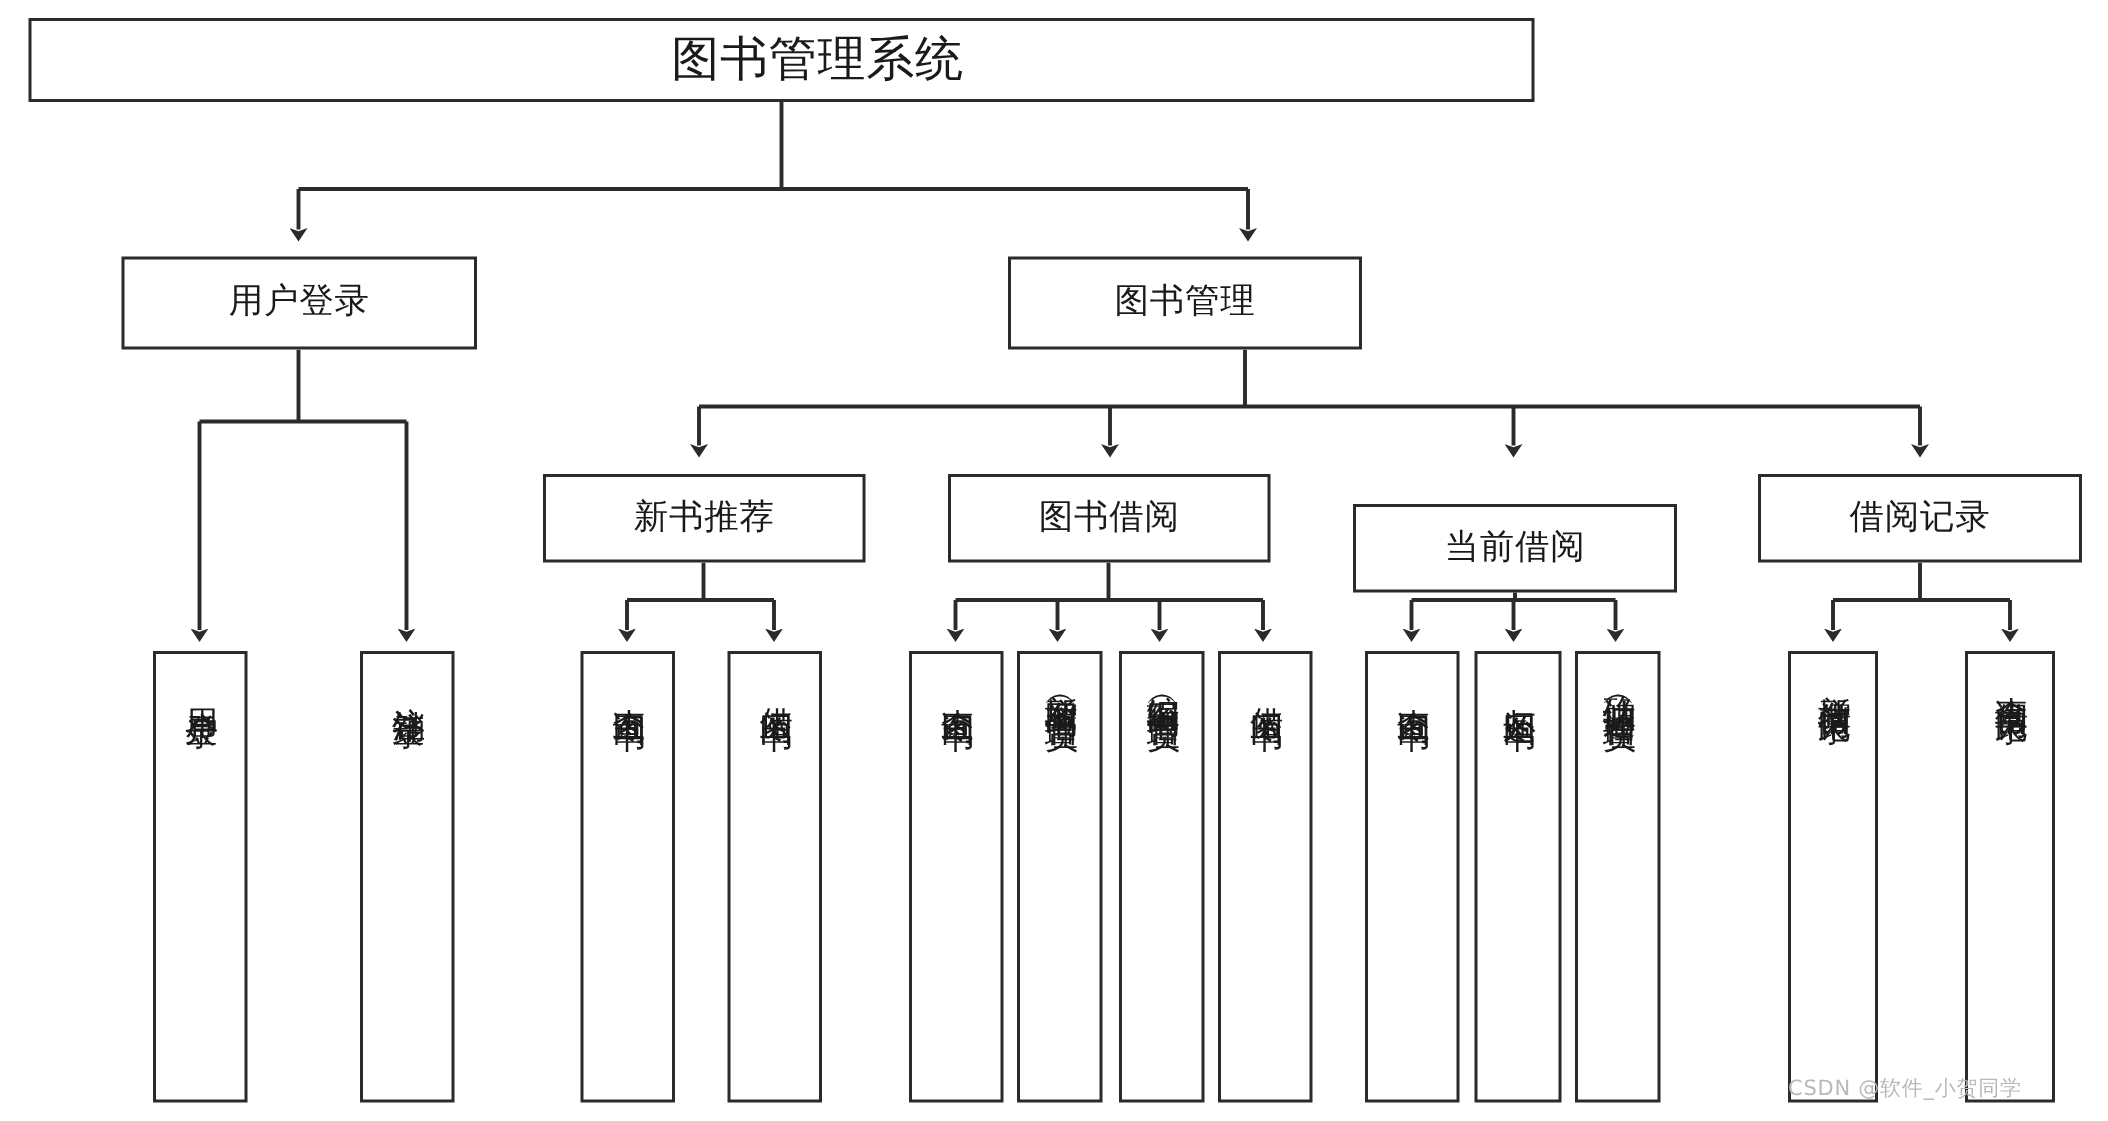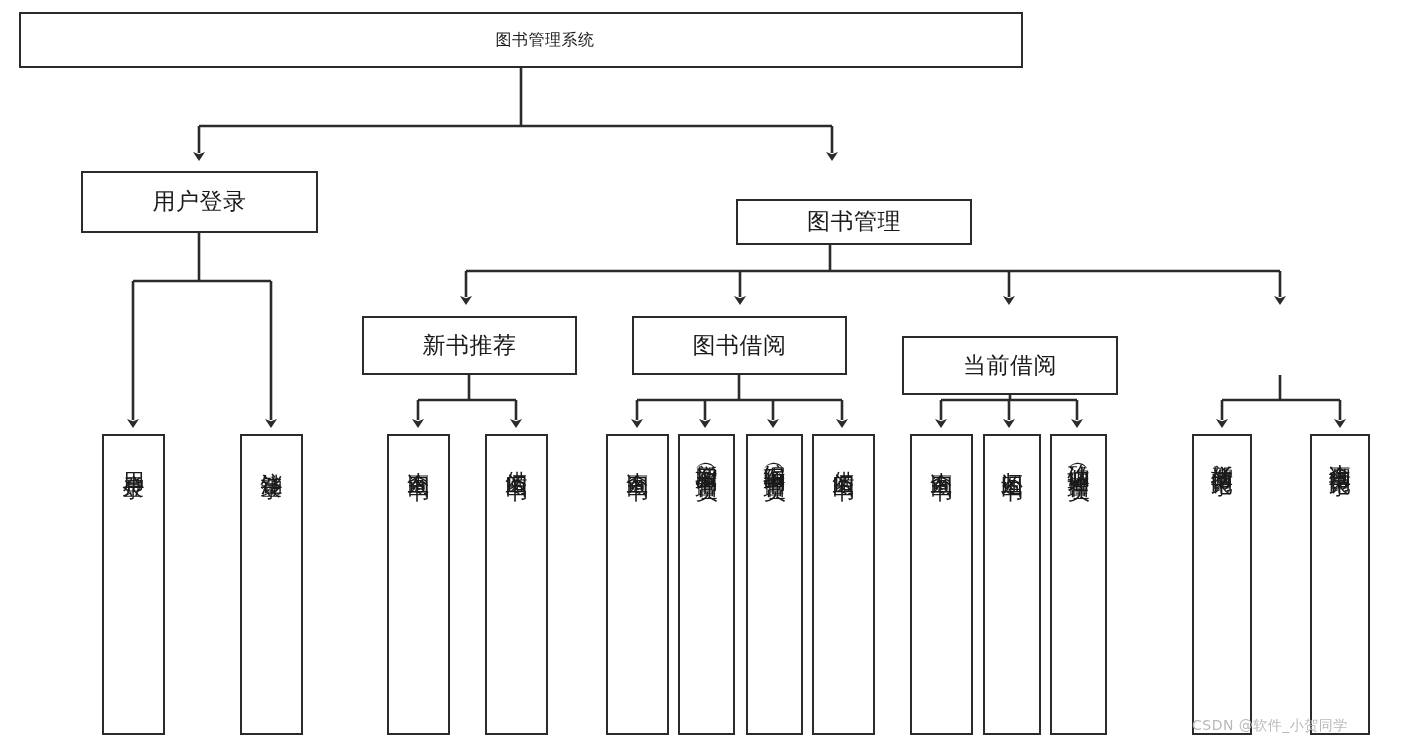--- a/index.html
+++ b/index.html
@@ -37,21 +37,21 @@
   .node-label {
     display: block;
     line-height: 1.18;
     letter-spacing: 0.5px;
     white-space: pre;
   }
   .h-node .node-label {
     font-size: 23px;
   }
   .title-node .node-label {
-    font-size: 16px;
+    font-size: 32px;
     margin-left: 48px;
   }
   .v-node {
     align-items: flex-start;
     justify-content: center;
     padding-top: 0;
   }
   .v-node .node-label {
     writing-mode: vertical-rl;
     text-orientation: upright;
@@ -126,33 +126,36 @@
     </g>
   </svg>
 
   <div class="node title-node" style="left:19px; top:12px; width:1004px; height:56px;">
     <span class="node-label">图书管理系统</span>
   </div>
 
   <div class="node h-node" style="left:81px; top:171px; width:237px; height:62px;">
     <span class="node-label">用户登录</span>
   </div>
-  <div class="node h-node" style="left:736px; top:171px; width:236px; height:46px;margin-top:28px;">
+  <div class="node h-node" style="left:672px; top:171px; width:236px; height:62px;">
     <span class="node-label">图书管理</span>
   </div>
 
   <div class="node h-node" style="left:632px; top:316px; width:215px; height:59px;">
     <span class="node-label">图书借阅</span>
   </div>
   <div class="node h-node" style="left:362px; top:316px; width:215px; height:59px;">
     <span class="node-label">新书推荐</span>
   </div>
   <div class="node h-node" style="left:902px; top:336px; width:216px; height:59px;">
     <span class="node-label">当前借阅</span>
   </div>
+  <div class="node h-node" style="left:1172px; top:316px; width:216px; height:59px;">
+    <span class="node-label">借阅记录</span>
+  </div>
 
   <div class="node v-node" style="left:102px; top:434px; width:63px; height:301px;">
     <span class="node-label">用户登录</span>
   </div>
   <div class="node v-node" style="left:240px; top:434px; width:63px; height:301px;">
     <span class="node-label">注销登录</span>
   </div>
 
   <div class="node v-node" style="left:387px; top:434px; width:63px; height:301px;">
     <span class="node-label">查询图书</span>

